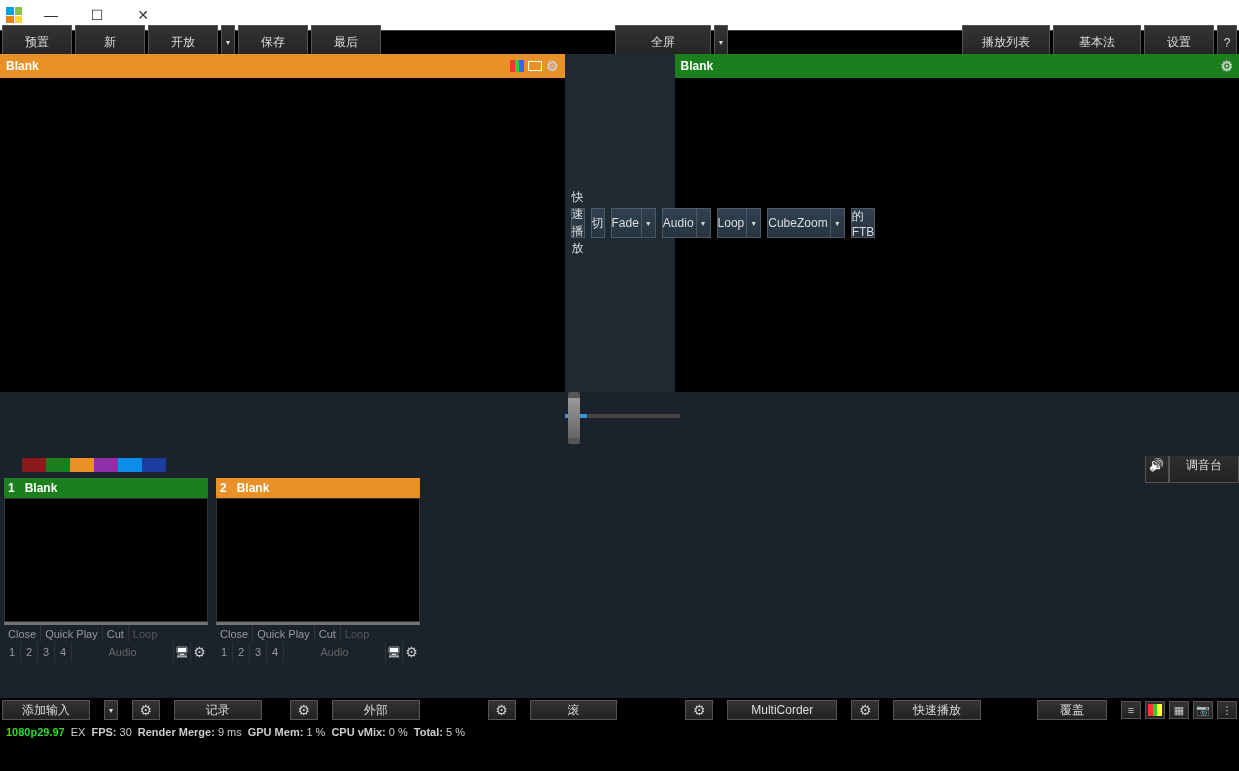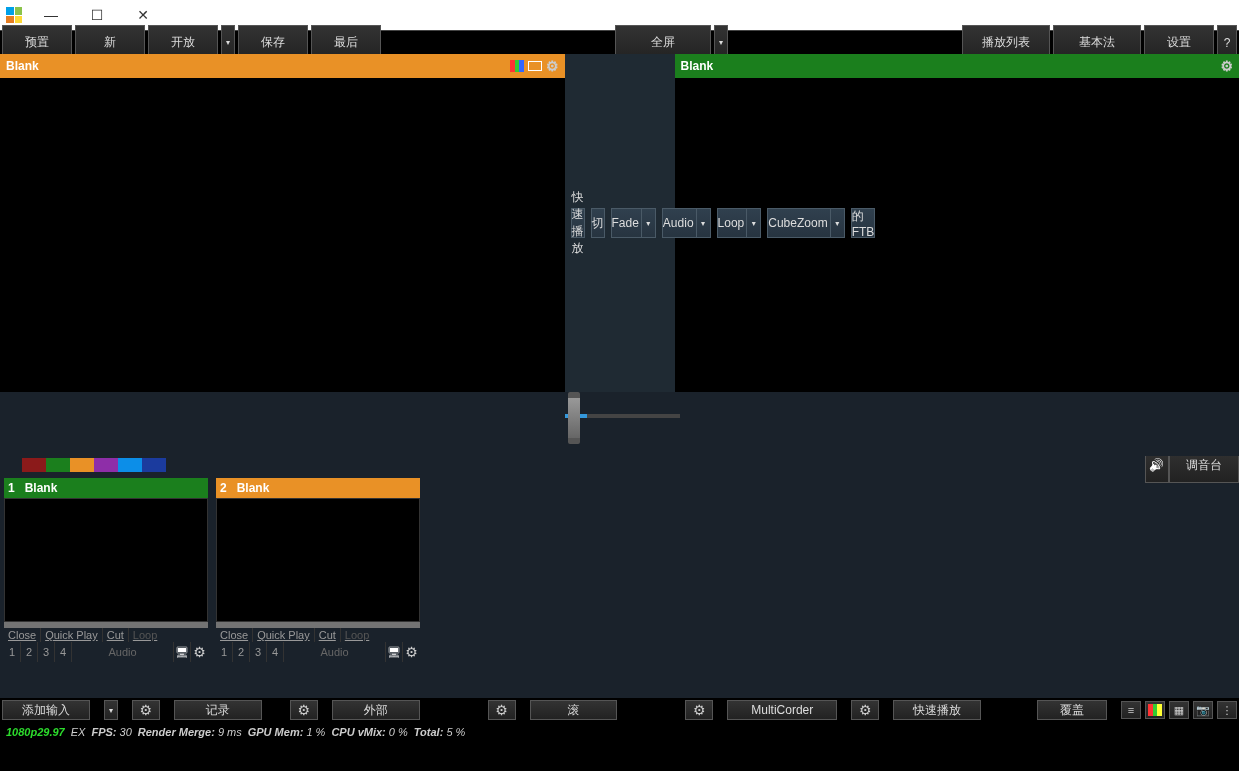--- a/index.html
+++ b/index.html
@@ -36,31 +36,31 @@
 .color-row { height: 18px; background: #1a222b; display: flex; padding-left: 22px; gap: 0; align-items: center;}
 .color-sw { width: 24px; height: 14px; }
 .color-row .spacer { flex:1; }
 .inputs-area { height: 188px; background: #1a222b; display: flex; gap: 8px; padding: 4px 4px 0 4px; }
 .input-tile { width: 204px; display: flex; flex-direction: column; }
 .tile-header { height: 20px; display: flex; align-items: center; padding: 0 4px; font-family: monospace; font-size: 12px; color: #fff; font-weight: bold;}
 .tile-header.green { background: #1b7f1d; }
 .tile-header.orange { background: #e99126; }
 .tile-header .num { margin-right: 10px; }
 .tile-body { flex: 1; background: #000; border: 1px solid #333;}
-.tile-ctrl { height: 20px; display: flex; font-family: monospace; font-size: 11px; color: #999; border-top: 6px solid #737373; text-decoration: underline; }
+.tile-ctrl { height: 20px; display: flex; font-family: monospace; font-size: 11px; color: #999; border-top: 3px solid #737373; }
 .tile-ctrl div { border-right: 1px solid #333; display: flex; align-items: center; justify-content: center; padding: 0 4px;}
 .tile-ctrl2 { height: 20px; display: flex; font-family: monospace; font-size: 11px; color: #999; }
 .tile-ctrl2 div { border-right: 1px solid #333; display: flex; align-items: center; justify-content: center; width: 17px; height:20px;}
 .tile-ctrl2 .audio { flex: 1; color:#666;}
 .bottom-gap { height: 36px; background: #1a222b; }
 .bottom-bar { height: 24px; background: #000; display: flex; align-items: center; gap: 14px; padding: 0 2px;}
 .bb-btn { height: 20px; background: linear-gradient(#333,#222); border: 1px solid #555; color: #ddd; display: flex; align-items: center; justify-content: center; font-size: 12px; padding: 0 4px; width:88px;}
 .bb-gear { width: 28px; }
 .bb-dd { width: 14px; font-size: 8px;}
-.status-bar { height: 20px; background: #000; display: flex; align-items: center; gap: 6px; padding: 0 6px; font-size: 11px; color: #ccc; font-style: italic; }
+.status-bar { height: 20px; background: #000; display: flex; align-items: center; gap: 6px; padding: 0 6px; font-size: 11px; color: #ccc; }
 .status-bar .green-txt { color: #2cdb2c; font-weight: bold; }
 .gear-icon::before { content: '⚙'; font-size: 14px; color: #ccc; }
 .sound-icon::before { content: '🔊'; filter: grayscale(1) brightness(1.7); }
 .screen-icon::before { content: '🖥'; filter: grayscale(1) brightness(1.7); font-size:11px;}
 .rgb-icon { width:14px;height:12px;display:inline-flex;}
 .rgb-icon span{flex:1;}
 .icon-strip { display:flex; gap:4px; align-items:center;}
 .icon-strip div { width:20px; height:18px; background: linear-gradient(#333,#222); border:1px solid #555; display:flex; align-items:center; justify-content:center; font-size:11px;}
 </style>
 </head>

